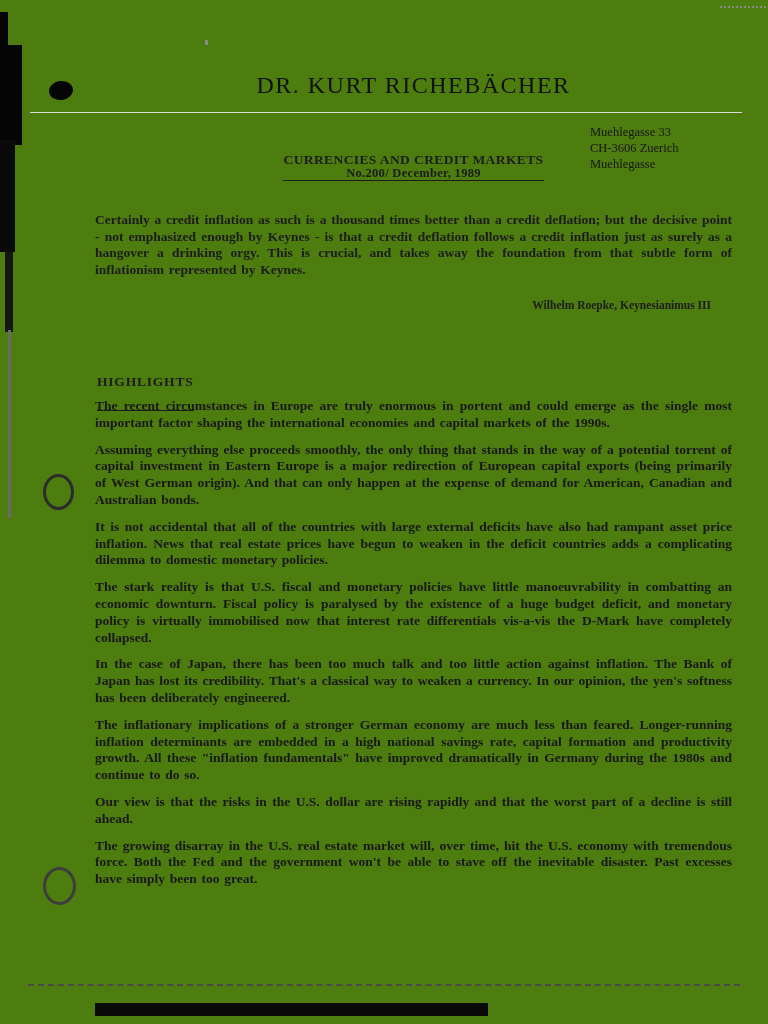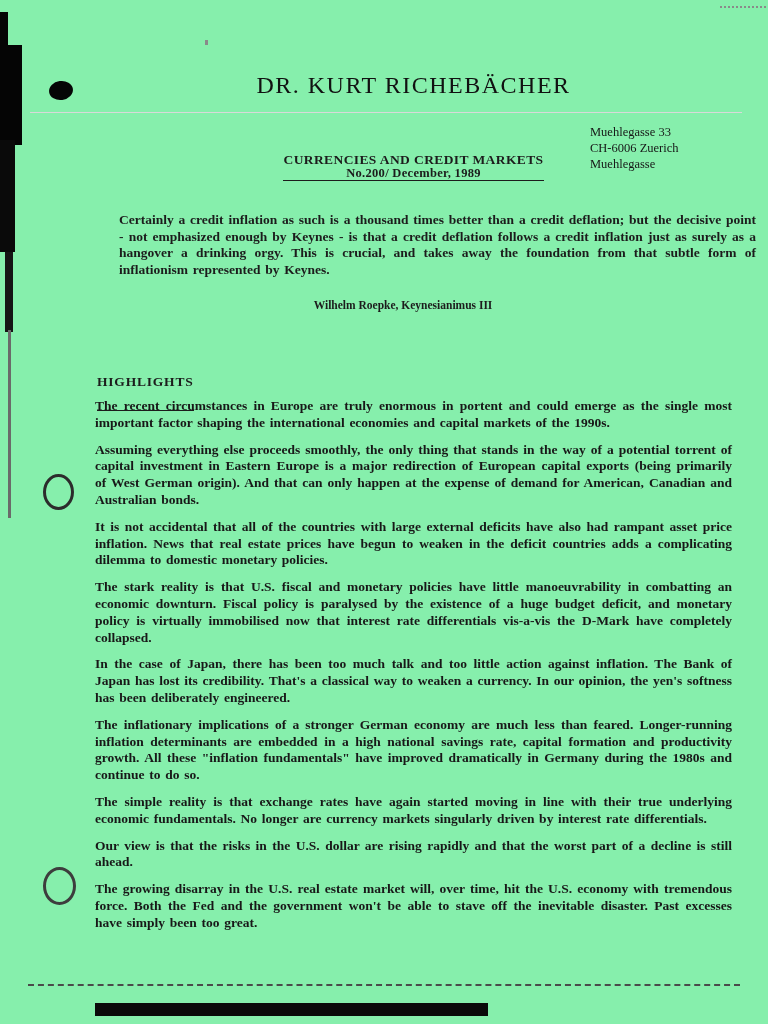--- a/index.html
+++ b/index.html
@@ -1,19 +1,19 @@
 <!DOCTYPE html>
 <html><head>
 <meta charset="utf-8">
 <style>
   html,body{margin:0;padding:0;background:#efefef;}
   .page{
     position:relative;
     width:768px;height:1024px;
-    background:#86efac;
+    background:#4d7c0f;
     overflow:hidden;
     font-family:"Liberation Serif","DejaVu Serif",serif;
     color:#1c1c1c;
   }
   
   .masthead{
     position:absolute;top:72px;left:95px;width:637px;
     text-align:center;font-size:24px;letter-spacing:1.5px;
     font-weight:500;color:#111;
   }
@@ -32,24 +32,24 @@
     display:inline-block;font-weight:bold;font-size:13.5px;
     letter-spacing:.4px;border-bottom:1.6px solid #1c1c1c;padding-bottom:12px;
   }
   .issue{
     position:absolute;top:166px;left:95px;width:637px;text-align:center;
     font-weight:bold;font-size:12.5px;letter-spacing:.3px;
   }
   .epigraph{
     position:absolute;top:212px;left:95px;width:637px;
     font-weight:bold;font-size:13.5px;line-height:16.5px;
-    text-align:justify;word-spacing:.10em;margin-left:24px;
+    text-align:justify;word-spacing:.10em;
   }
   .attribution{
-    position:absolute;top:299px;left:95px;width:616px;text-align:center;
+    position:absolute;top:299px;left:95px;width:616px;text-align:right;
     font-weight:bold;font-size:11.5px;
   }
   
   .heading-wrap{position:absolute;top:372px;left:97px;}
   .heading-wrap span{
     display:inline-block;font-weight:bold;font-size:13.5px;letter-spacing:.8px;
     border-bottom:1.6px solid #1c1c1c;padding-bottom:20px;
   }
   .content{
     position:absolute;top:398px;left:95px;width:637px;
@@ -77,21 +77,21 @@
 </head>
 <body>
 
 <div class="page">
 
   <div class="masthead">DR. KURT RICHEBÄCHER</div>
   <div class="masthead-rule"></div>
 
   <div class="address">
     <div>Muehlegasse 33</div>
-    <div>CH-6006 Zuerich</div>
+    <div>CH-3606 Zuerich</div>
     <div>Muehlegasse</div>
   </div>
 
   <div class="title-wrap">
     <span>CURRENCIES AND CREDIT MARKETS</span>
   </div>
 
   <div class="issue">No.200/ December, 1989</div>
 
   <div class="epigraph">Certainly a credit inflation as such is a thousand times better than a credit deflation; but the decisive point - not emphasized enough by Keynes - is that a credit deflation follows a credit inflation just as surely as a hangover a drinking orgy.  This is crucial, and takes away the foundation from that subtle form of inflationism represented by Keynes.</div>
@@ -101,21 +101,20 @@
     <span>HIGHLIGHTS</span>
   </div>
 
   <div class="content">
     <p>The recent circumstances in Europe are truly enormous in portent and could emerge as the single most important factor shaping the international economies and capital markets of the 1990s.</p>
     <p>Assuming everything else proceeds smoothly, the only thing that stands in the way of a potential torrent of capital investment in Eastern Europe is a major redirection of European capital exports (being primarily of West German origin).  And that can only happen at the expense of demand for American, Canadian and Australian bonds.</p>
     <p>It is not accidental that all of the countries with large external deficits have also had rampant asset price inflation.  News that real estate prices have begun to weaken in the deficit countries adds a complicating dilemma to domestic monetary policies.</p>
     <p>The stark reality is that U.S. fiscal and monetary policies have little manoeuvrability in combatting an economic downturn.  Fiscal policy is paralysed by the existence of a huge budget deficit, and monetary policy is virtually immobilised now that interest rate differentials vis-a-vis the D-Mark have completely collapsed.</p>
     <p>In the case of Japan, there has been too much talk and too little action against inflation.  The Bank of Japan has lost its credibility.  That's a classical way to weaken a currency.  In our opinion, the yen's softness has been deliberately engineered.</p>
     <p>The inflationary implications of a stronger German economy are much less than feared.  Longer-running inflation determinants are embedded in a high national savings rate, capital formation and productivity growth.  All these "inflation fundamentals" have improved dramatically in Germany during the 1980s and continue to do so.</p>
-    <p>The simple reality is that exchange rates have again started moving in line with their true underlying economic fundamentals.  No longer are currency markets singularly driven by interest rate differentials.</p>
     <p>Our view is that the risks in the U.S. dollar are rising rapidly and that the worst part of a decline is still ahead.</p>
     <p>The growing disarray in the U.S. real estate market will, over time, hit the U.S. economy with tremendous force.  Both the Fed and the government won't be able to stave off the inevitable disaster.   Past excesses have simply been too great.</p>
   </div>
 
   <div class="art bar-a"></div>
   <div class="art bar-b"></div>
   <div class="art bar-c"></div>
   <div class="art bar-d"></div>
   <div class="art bar-e"></div>
   <div class="art dot"></div>

